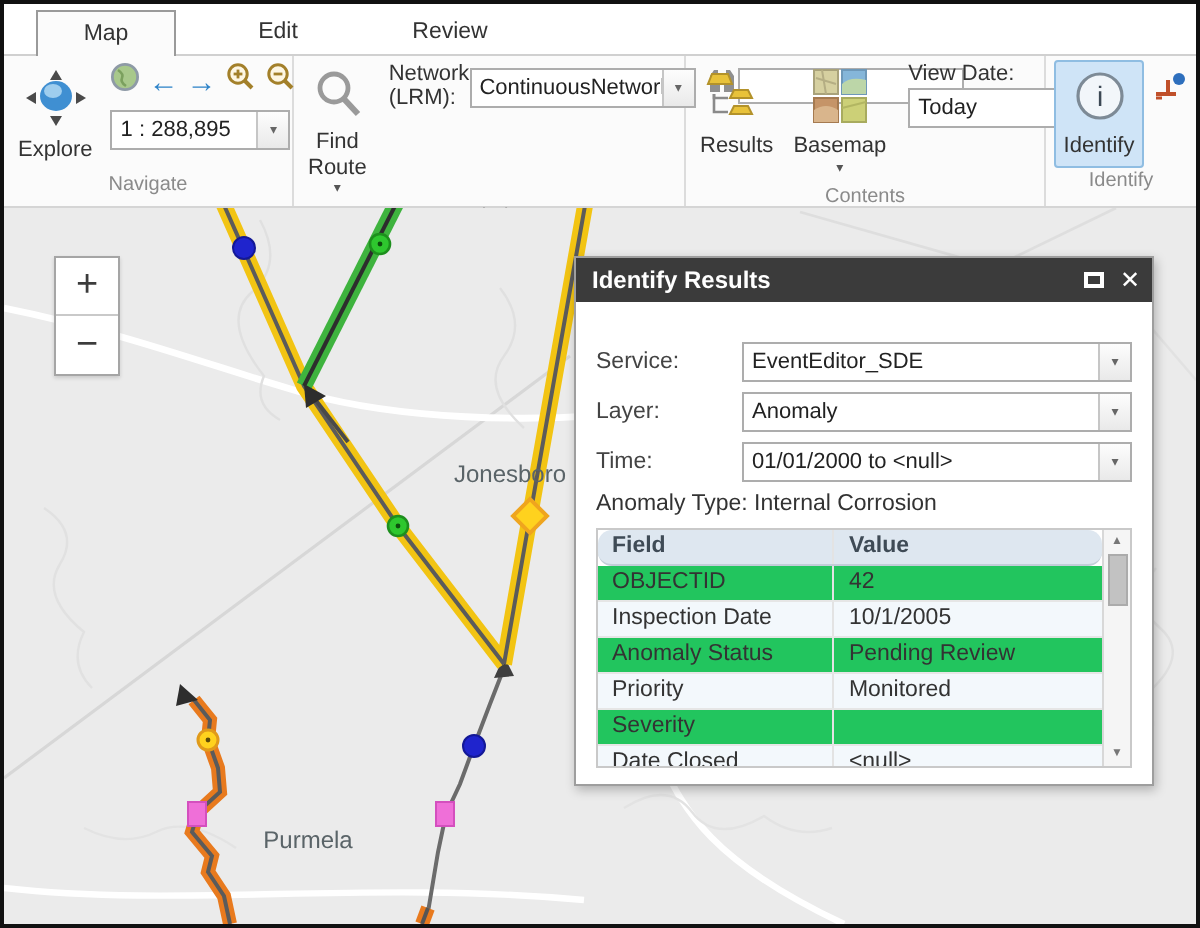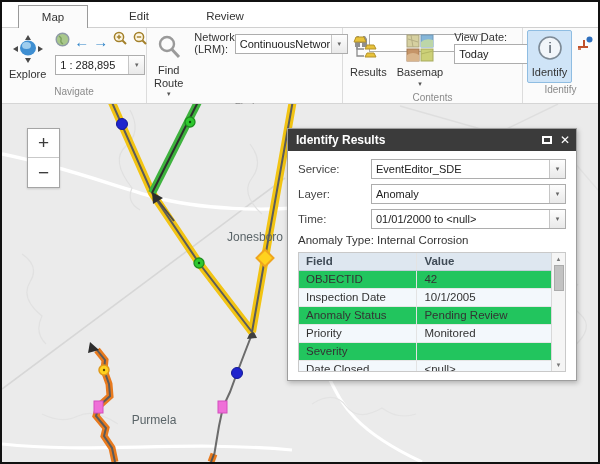--- a/index.html
+++ b/index.html
@@ -34,29 +34,29 @@
   .zoomctl { position:absolute; left:25px; top:24px; width:33px; border:1px solid #a5a5a5; background:#fff; box-shadow:0 1px 2px rgba(0,0,0,.15); }
   .zoombtn { height:29px; display:flex; align-items:center; justify-content:center; font-size:19px; color:#3c3c3c; }
   .zoombtn:first-child { border-bottom:1px solid #c9c9c9; }
 
   
   .popup { position:absolute; left:285px; top:24px; width:290px; background:#fff; border:1px solid #9e9e9e; box-shadow:1px 2px 5px rgba(0,0,0,.25); }
   .popup-title { height:22px; background:#3b3b3b; color:#fff; display:flex; align-items:center; padding:0 6px 0 8px; font-size:12px; font-weight:bold; }
   .popup-title .spacer { flex:1; }
   .win-max { width:10px; height:8px; border:2px solid #fff; margin-right:8px; }
   .win-close { font-size:12px; font-weight:bold; line-height:1; }
-  .popup-body { padding:8px 10px 8px 10px; }
+  .popup-body { padding:20px 10px 8px 10px; }
   .prow { display:flex; align-items:center; margin-bottom:5px; }
   .prow .plabel { width:73px; font-size:11.5px; color:#444; flex:0 0 auto; }
   .prow .combo { flex:1; }
   .anomaly-line { font-size:11.5px; color:#333; margin:2px 0 6px 0; }
 
   .ptable { position:relative; border:1px solid #c9c9c9; height:120px; overflow:hidden; }
   .ptable-inner { margin-right:14px; }
-  .thead { display:flex; background:#dee7f0; border-bottom:1px solid #c2cdd8; height:18px; }
+  .thead { display:flex; background:#dee7f0; border-bottom:1px solid #c2cdd8; height:18px;border-radius:7px; }
   .thead .tc { font-weight:bold; color:#3f4b56; }
   .tc { font-size:11.5px; padding:2px 0 0 7px; color:#333; white-space:nowrap; overflow:hidden; }
   .tc.c1 { width:47%; border-right:1px solid #e3e3e3; }
   .tc.c2 { flex:1; }
   .trow { display:flex; height:18px; border-bottom:1px solid #e6e6e6; background:#22c55e; }
   .trow:nth-child(even) { background:#f3f8fc; }
   .vscroll { position:absolute; right:0; top:0; bottom:0; width:14px; background:#f5f5f5; border-left:1px solid #d8d8d8; display:flex; flex-direction:column; align-items:center; }
   .sarrow { font-size:6px; color:#777; padding:3px 0; }
   .sthumb { width:10px; height:26px; background:#c2c2c2; border:1px solid #ababab; }
   .vscroll .spacer { flex:1; }

